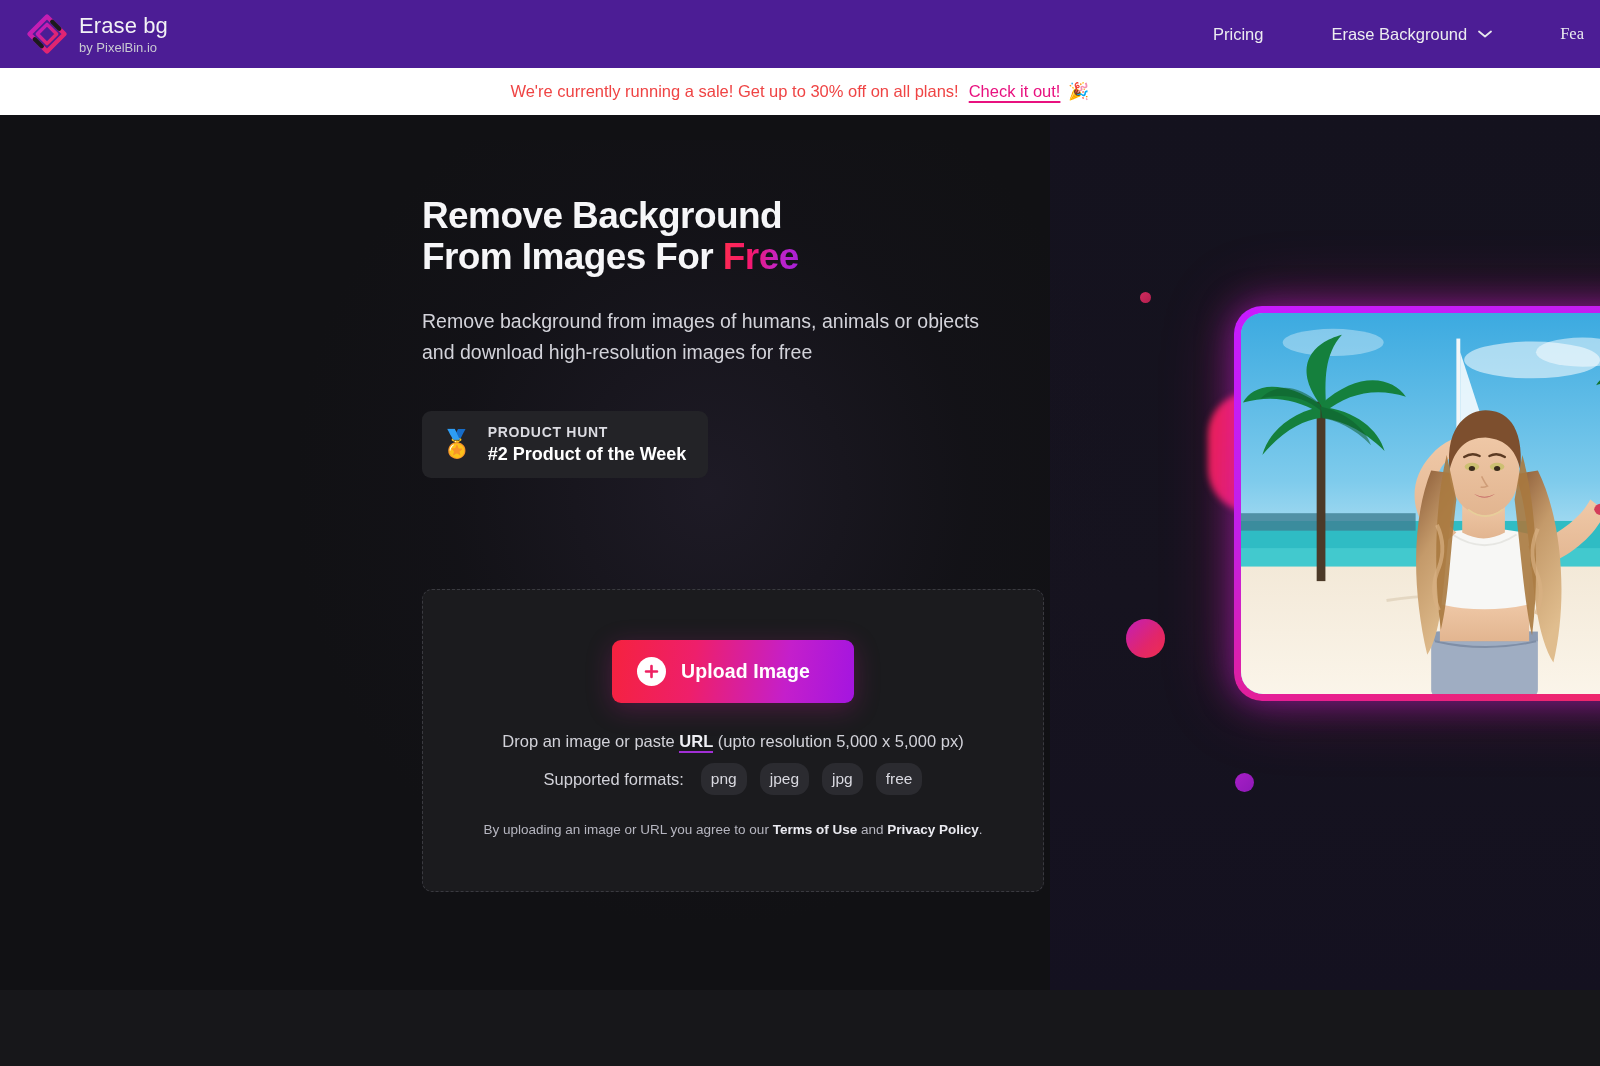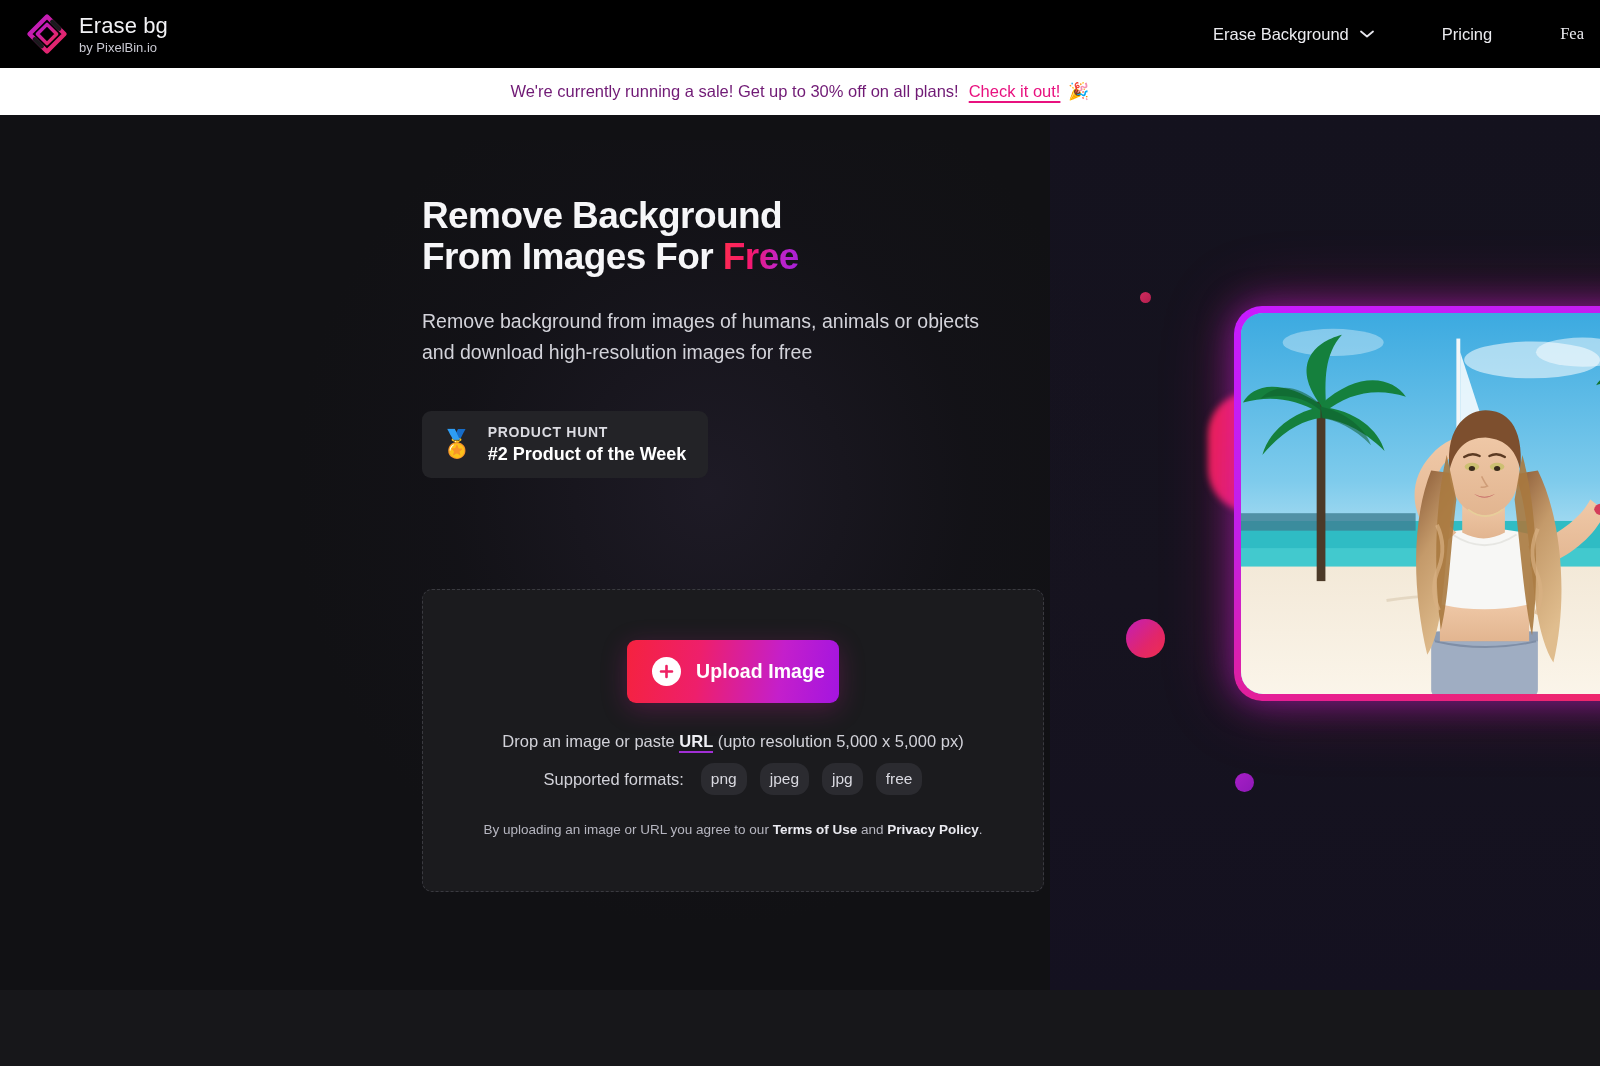--- a/index.html
+++ b/index.html
@@ -34,21 +34,21 @@
     position: absolute; left: 300px; top: 140px;
     width: 820px; height: 780px;
     background: radial-gradient(ellipse at 50% 45%, rgba(40,34,52,.55) 0%, rgba(24,21,32,.25) 45%, rgba(17,17,20,0) 72%);
     pointer-events: none;
   }
 
   
   .header {
     position: absolute; left: 0; top: 0;
     width: 1600px; height: 68px;
-    background: #000000;
+    background: #4c1d95;
     display: flex; align-items: center;
     z-index: 30;
   }
   .brand { display: flex; align-items: center; margin-left: 26px; gap: 11px; }
   .logo-mark { width: 42px; height: 42px; display:block; }
   .brand-text { display: flex; flex-direction: column; line-height: 1; }
   .brand-title { font-size: 22px; color: #f2f2f5; font-weight: 400; letter-spacing: .1px; }
   .brand-sub { font-size: 13px; color: #c9c9d2; margin-top: 4px; }
 
   .nav { margin-left: auto; display: flex; align-items: center; gap: 0; }
@@ -62,21 +62,21 @@
   .chev { width: 14px; height: 8px; display: block; }
 
   
   .banner {
     position: absolute; left: 0; top: 68px;
     width: 1600px; height: 47px;
     background: #ffffff;
     display: flex; align-items: center; justify-content: center;
     z-index: 25;
   }
-  .banner-text { font-size: 16.5px; color: #701a75; }
+  .banner-text { font-size: 16.5px; color: #ef4444; }
   .banner-link {
     font-size: 16.5px; color: #e8117f; font-weight: 400;
     margin-left: 10px; text-decoration: underline;
     text-underline-offset: 4px; text-decoration-thickness: 2px;
     cursor: pointer;
   }
   .banner-emoji { font-size: 17px; margin-left: 8px; }
 
   
   .hero { position: absolute; left: 422px; top: 195px; width: 640px; z-index: 10; }
@@ -110,21 +110,21 @@
     width: 622px; height: 303px;
     background: #1b1b1e;
     border: 1px dashed #3a3a40;
     border-radius: 10px;
     z-index: 10;
     display: flex; flex-direction: column; align-items: center;
   }
   .upload-btn {
     margin-top: 50px;
     display: inline-flex; align-items: center; gap: 15px;
-    padding: 17px 14px 17px 25px;
+    padding: 17px 44px 17px 25px;
     border: none; border-radius: 9px; cursor: pointer;
     background: linear-gradient(97deg, #f5223f 0%, #ee1f6b 34%, #c41fcb 72%, #a415e0 100%);
     box-shadow: 0 6px 26px rgba(200,30,150,.28);
   }
   .plus-circle {
     width: 29px; height: 29px; border-radius: 50%;
     background: #ffffff; display: flex; align-items: center; justify-content: center;
     flex: 0 0 auto;
   }
   .plus-circle svg { display: block; }
@@ -215,30 +215,30 @@
       </span>
       <span class="brand-text">
         <span class="brand-title">Erase bg</span>
         <span class="brand-sub">by PixelBin.io</span>
       </span>
     </div>
 
     <nav class="nav">
 
       <div class="nav-item">
+        <span>Pricing</span>
+      </div>
+
+      <div class="nav-item">
         <span>Erase Background</span>
         <span>
           <svg class="chev" viewBox="0 0 14 8">
             <path d="M1 1.5 L7 6.5 L13 1.5" fill="none" stroke="#e6e6ec" stroke-width="1.8" stroke-linecap="round" stroke-linejoin="round"></path>
           </svg>
         </span>
-      </div>
-
-      <div class="nav-item">
-        <span>Pricing</span>
       </div>
 
       <div class="nav-item">
         <span>Fea</span>
       </div>
 
     </nav>
   </div>
 
   <div class="banner">

